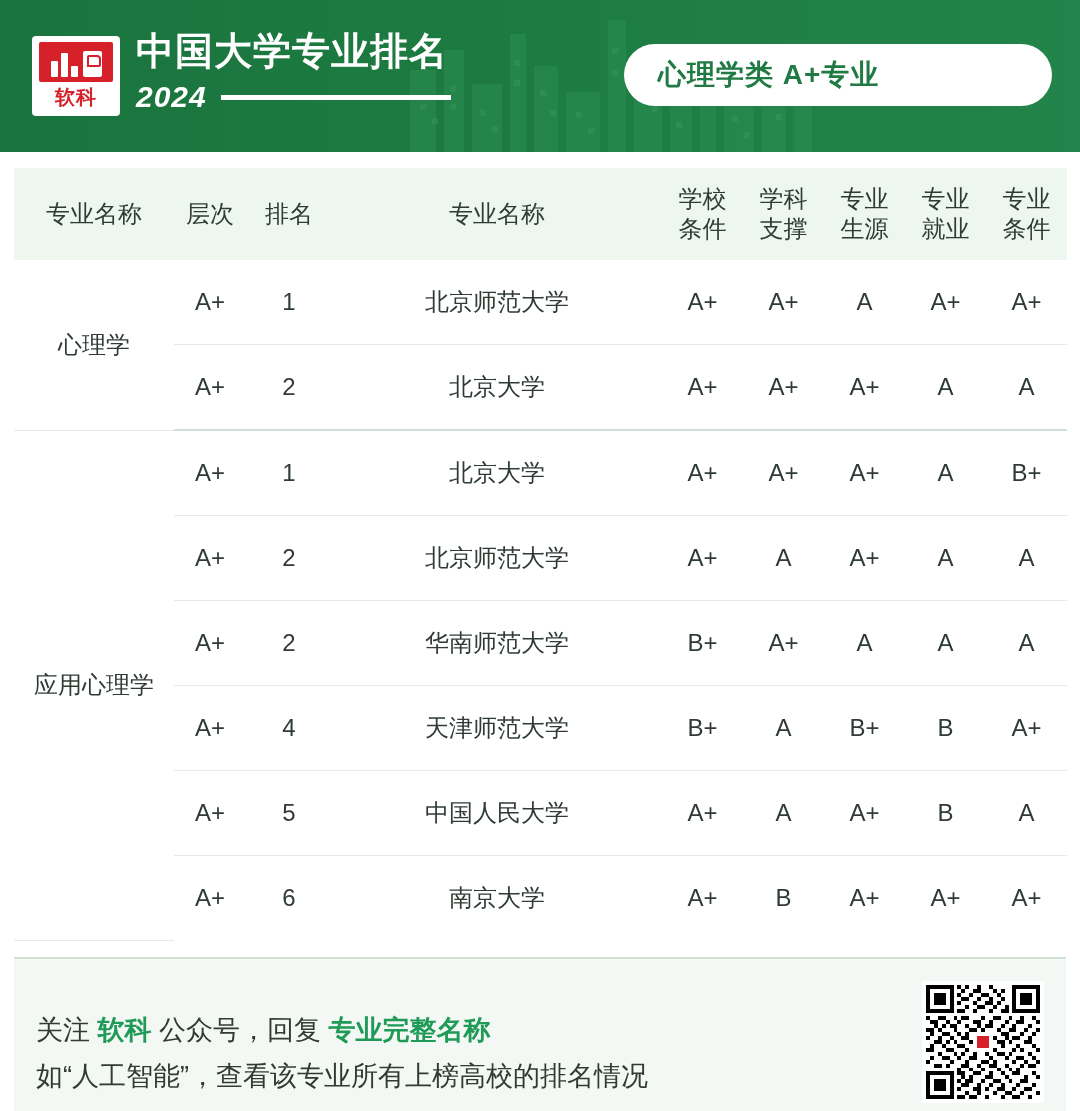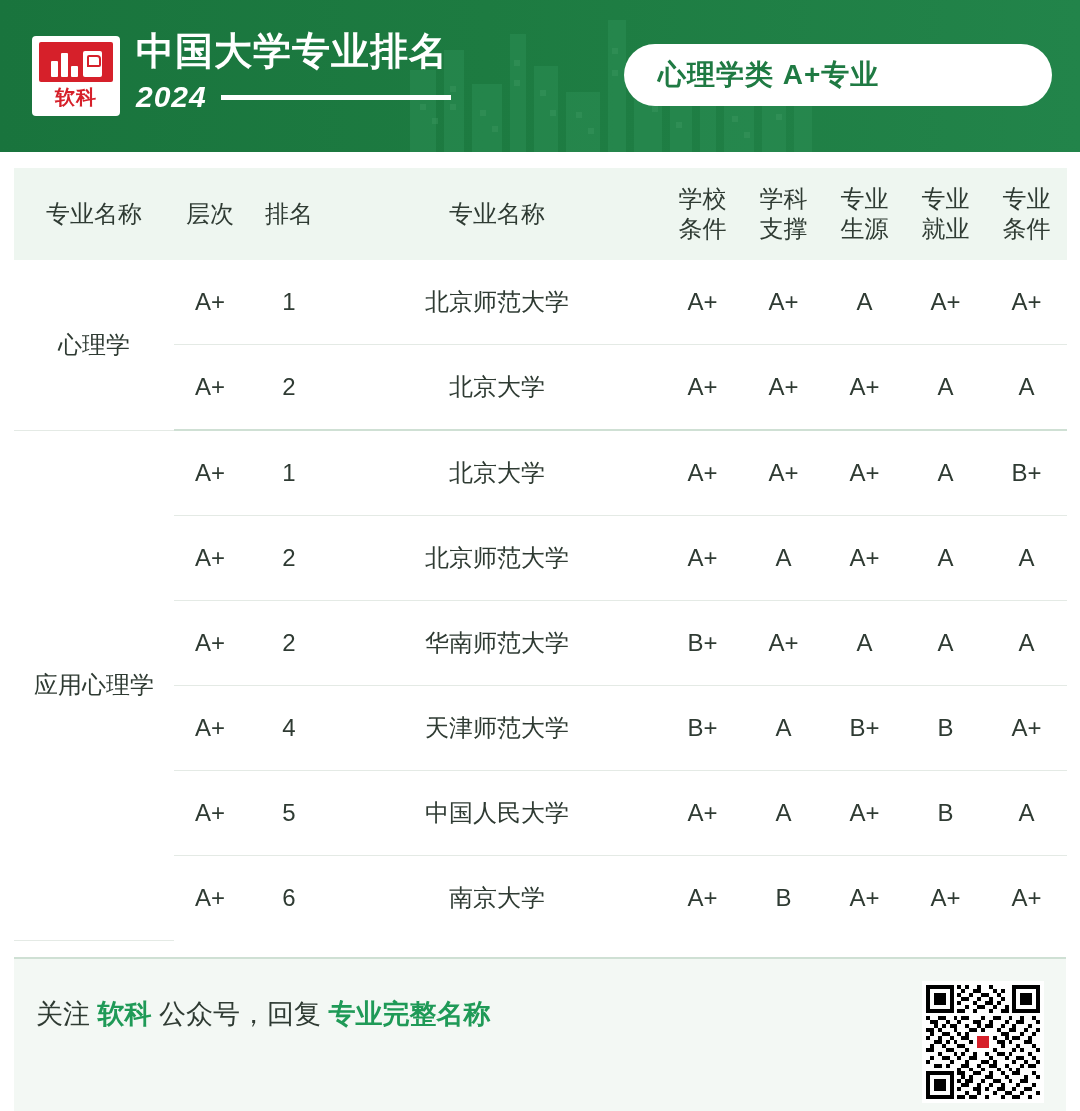--- a/index.html
+++ b/index.html
@@ -201,21 +201,21 @@
   .footer {
     position: relative;
     margin: 0 14px;
     border-top: 2px solid #cfe0d4;
     height: 168px;
     background: #f3f8f4;
   }
   .footer-text {
     position: absolute;
     left: 22px;
-    top: 32px;
+    top: 48px;
   }
   .f-line1 {
     font-size: 27px;
     color: #2f3b33;
     line-height: 46px;
   }
   .f-line2 {
     font-size: 27px;
     color: #2f3b33;
     line-height: 46px;
@@ -442,20 +442,21 @@
           <td>A+</td>
           <td>A+</td>
         </tr>
       </tbody>
     </table>
   </div>
 
   <div class="footer">
     <div class="footer-text">
       <div class="f-line1"><span>关注 </span><span class="f-accent">软科</span><span> 公众号，回复 </span><span class="f-accent">专业完整名称</span></div>
+      <div class="f-line2">如“人工智能”，查看该专业所有上榜高校的排名情况</div>
     </div>
     <div class="qr">
       <svg width="114" height="114" viewBox="0 0 29 29" shape-rendering="crispEdges">
         <rect width="29" height="29" fill="#ffffff"></rect>
         <g fill="#000000">
           <rect x="0" y="0" width="7" height="1"></rect>
             <rect x="0" y="6" width="7" height="1"></rect>
           <rect x="0" y="0" width="1" height="7"></rect>
             <rect x="6" y="0" width="1" height="7"></rect>
           <rect x="2" y="2" width="3" height="3"></rect>

